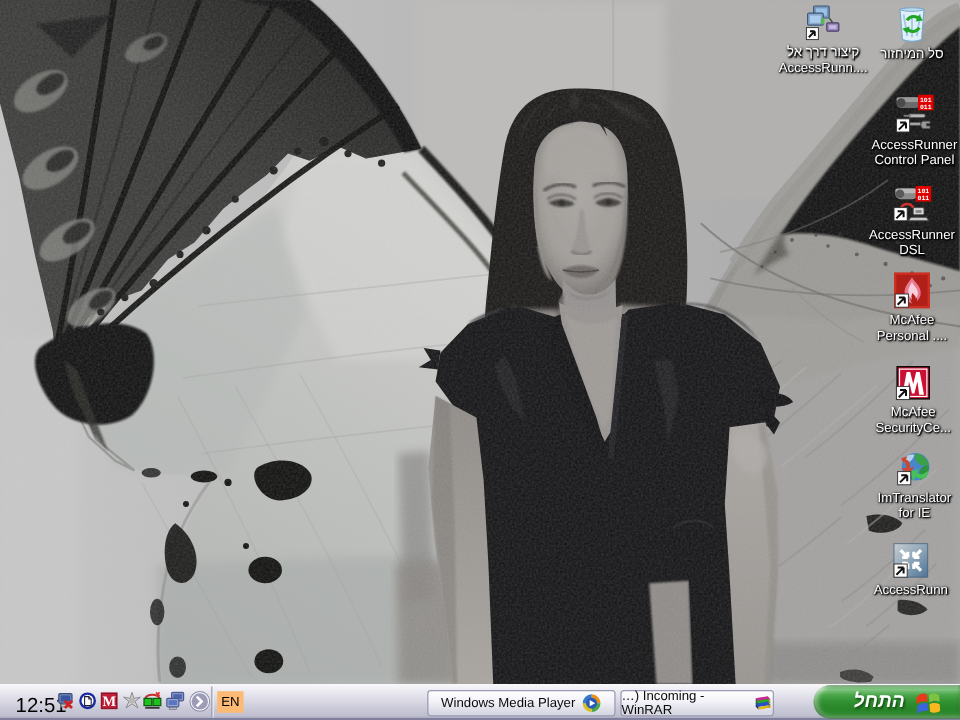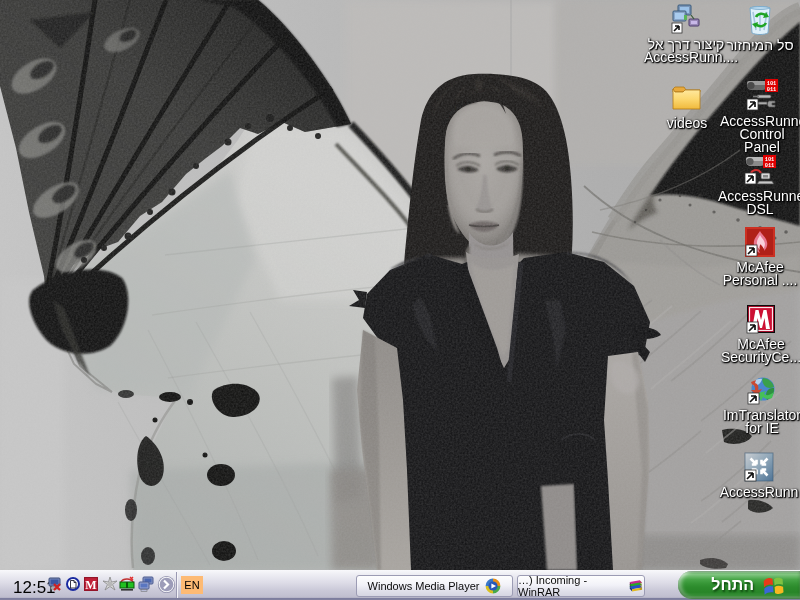--- a/index.html
+++ b/index.html
@@ -1,39 +1,39 @@
 <!DOCTYPE html>
 <html><head>
 <meta charset="utf-8">
 <style>
 html,body{margin:0;padding:0;width:800px;height:600px;overflow:hidden;
 font-family:"Liberation Sans",sans-serif;}
 #desk{position:relative;width:800px;height:570px;overflow:hidden;background:#bcbcbc;}
 #art{position:absolute;left:0;top:0;}
 .ic{position:absolute;width:84px;text-align:center;}
 .ic svg{display:block;margin:0 auto;}
-.lbl{margin-top:3px;font-size:14px;line-height:13px;color:#fff;
+.lbl{margin-top:3px;font-size:11px;line-height:13px;color:#fff;
 text-shadow:1px 1px 1px #000,0 1px 2px #000,1px 0 2px #000;}
 #bar{position:absolute;left:0;top:570px;width:800px;height:30px;
 background:linear-gradient(#f9f9fb 0%,#f1f1f6 10%,#dddce7 42%,#cac9d8 68%,#c0bfd0 88%,#b2b1c4 93%,#7c7d9e 95%,#83839f 100%);}
 #tray-div{position:absolute;left:176px;top:572px;width:1px;height:26px;background:#9a99b2;box-shadow:1px 0 0 #f4f4f8;}
 #clock{position:absolute;left:13px;top:578px;font-size:17px;color:#000;}
 #en{position:absolute;left:181px;top:576px;width:22px;height:18px;background:#fdba74;
 font-size:11px;color:#000;text-align:center;line-height:18px;}
 .tb{position:absolute;top:575px;height:22px;border:1px solid #9c9cb4;border-radius:3px;
 background:linear-gradient(#fefefe, #f2f2f8 45%, #e0e0ea 75%, #d6d6e2);
 font-size:11px;color:#0a0a0a;display:flex;align-items:center;justify-content:center;gap:6px;
 box-sizing:border-box;}
 #chev{position:absolute;left:157px;top:575px;width:19px;height:19px;}
 #start{position:absolute;left:678px;top:571px;width:122px;height:28px;border-radius:14px 0 0 14px;
 background:linear-gradient(#1e5a1e 0%,#57ad57 7%,#7fc57f 13%,#48a548 30%,#359535 46%,#2c8b2c 58%,#288528 76%,#389238 88%,#77bb77 96%,#4f9c4f 100%);
 display:flex;align-items:center;justify-content:flex-end;gap:8px;padding-right:15px;box-sizing:border-box;
 box-shadow:inset 0 -2px 3px rgba(6,60,6,.5), inset 0 2px 2px rgba(255,255,255,.3), inset 3px 0 4px rgba(255,255,255,.5);
 }
-#start .he{color:#fff;font-size:16px;font-weight:bold;
+#start .he{color:#fff;font-size:16px;font-weight:bold;font-style:italic;
 text-shadow:1px 2px 2px rgba(10,60,10,.85);}
 </style>
 </head>
 <body>
 <div id="desk">
 <svg id="art" width="800" height="570" viewBox="0 0 800 570">
 <defs>
 <linearGradient id="wallg" x1="0" y1="0" x2="1" y2="0">
 <stop offset="0" stop-color="#c7c7c7"></stop>
 <stop offset="0.45" stop-color="#b9b9b9"></stop>
@@ -351,27 +351,20 @@
 <rect x="19" y="16" width="10" height="7" rx="1" fill="#9a8ab8" stroke="#4a3a6a"></rect>
 <rect x="21" y="18" width="6" height="3" fill="#c8b8e8"></rect>
 <path d="M 21,12 L 24,16" stroke="#3a5a3a" stroke-width="1.2"></path>
 <rect x="14" y="12" width="3" height="5" fill="#5ab45a"></rect>
 <rect x="2" y="20" width="10" height="10" fill="#fff" stroke="#333" stroke-width="0.8"></rect>
 <path d="M 4,28 L 9,23 M 9,23 L 9,27 M 9,23 L 5,23" stroke="#111" stroke-width="1.6" fill="none"></path>
 </svg>
 <div class="lbl">קיצור דרך אל<br>AccessRunn....</div>
 </div>
 
-<div class="ic" style="left:645px;top:82px;">
-<svg width="32" height="32" viewBox="0 0 32 32">
-<path d="M 2,7 L 4,5 L 13,5 L 15,8 L 29,8 L 29,10 L 2,10 Z" fill="#e8a93c" stroke="#b07818" stroke-width="0.8"></path>
-<path d="M 2,7 L 2,27 L 29,27 L 29,8 L 14,8 L 12,10 L 4,10 Z" fill="url(#fold)" stroke="#b07818" stroke-width="0.8"></path>
-</svg>
-<div class="lbl">videos</div>
-</div>
 
 <div class="ic" style="left:720px;top:78px;">
 <svg width="34" height="34" viewBox="0 0 34 34">
 <rect x="2" y="3" width="20" height="9" rx="4.5" fill="#6a6a6a"></rect>
 <rect x="2" y="3" width="20" height="4" rx="2" fill="#9a9a9a"></rect>
 <circle cx="6" cy="7.5" r="3.6" fill="#4a4a4a"></circle>
 <rect x="20" y="1" width="13" height="13" fill="#e00000"></rect>
 <text x="26.5" y="7" font-size="5.4" font-weight="bold" fill="#fff" text-anchor="middle" font-family="Liberation Mono,monospace">101</text>
 <text x="26.5" y="13" font-size="5.4" font-weight="bold" fill="#fff" text-anchor="middle" font-family="Liberation Mono,monospace">011</text>
 <rect x="12" y="17" width="14" height="3" rx="1.5" fill="#b8b8b8" stroke="#555" stroke-width="0.7"></rect>

